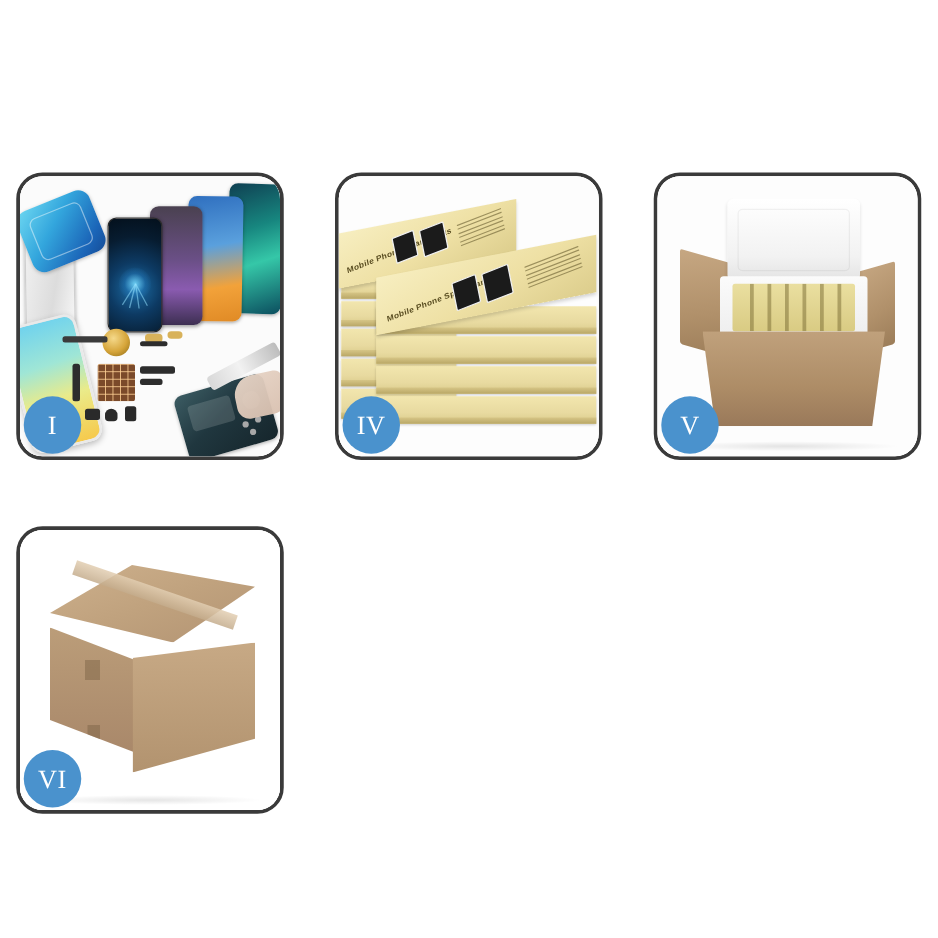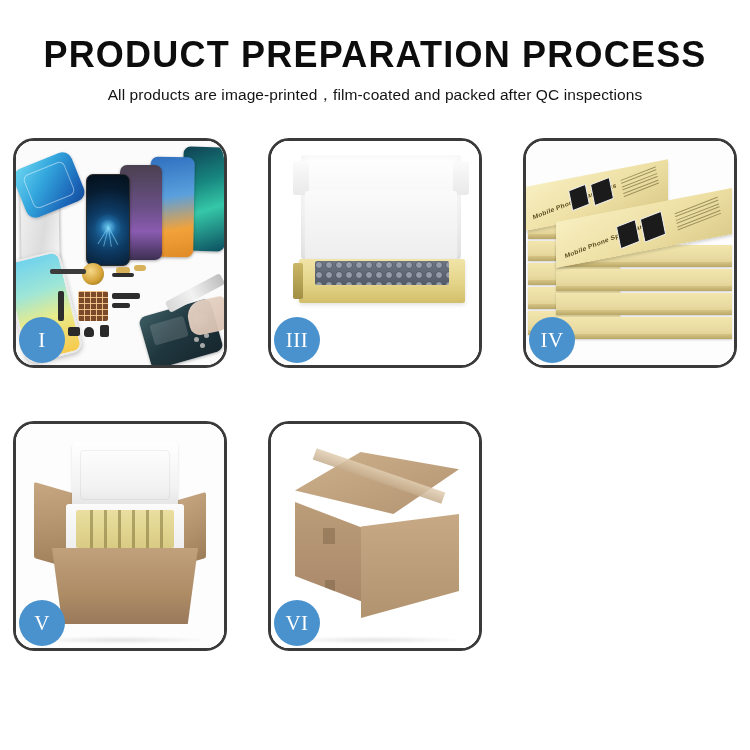--- a/index.html
+++ b/index.html
@@ -400,24 +400,20 @@
   .shadow-soft {
     position:absolute; left: 14px; right: 14px; bottom: 4px; height: 8px;
     background: radial-gradient(ellipse at center, rgba(0,0,0,.10) 0%, rgba(0,0,0,0) 70%);
   }
 </style>
 </head>
 <body>
 
 <div class="page">
 
-  <div class="header">
-    <div class="title">PRODUCT PREPARATION PROCESS</div>
-    <div class="subtitle">All products are image-printed，film-coated and packed after QC inspections</div>
-  </div>
 
   <div class="grid">
 
     <div class="panel">
       <div class="panel-inner">
         <div class="photo p1-bg">
           <div class="phone-lineup">
             <div class="ph ph1"></div>
             <div class="ph ph2"></div>
             <div class="ph ph3"></div>
@@ -454,32 +450,20 @@
           <div class="part g" style="left:184px; top:202px; width:5px; height:5px; border-radius:50%;"></div>
 
           <div class="screwdriver"></div>
           <div class="hand"></div>
         </div>
       </div>
       <div class="badge">I</div>
     </div>
 
 
-    <div class="panel">
-      <div class="panel-inner">
-        <div class="photo p3-bg">
-          <div class="foam-lid"></div>
-          <div class="foam-back"></div>
-          <div class="box-tray">
-            <div class="tray-content"></div>
-          </div>
-        </div>
-      </div>
-      <div class="badge">III</div>
-    </div>
 
     <div class="panel">
       <div class="panel-inner">
         <div class="photo p4-bg">
           <div class="stack">
 
             <div class="sbox" style="left:2px; top:78px; width:92px; height:20px;">
                 <span class="edge"></span>
               </div>
             <div class="sbox" style="left:2px; top:100px; width:92px; height:20px;">

